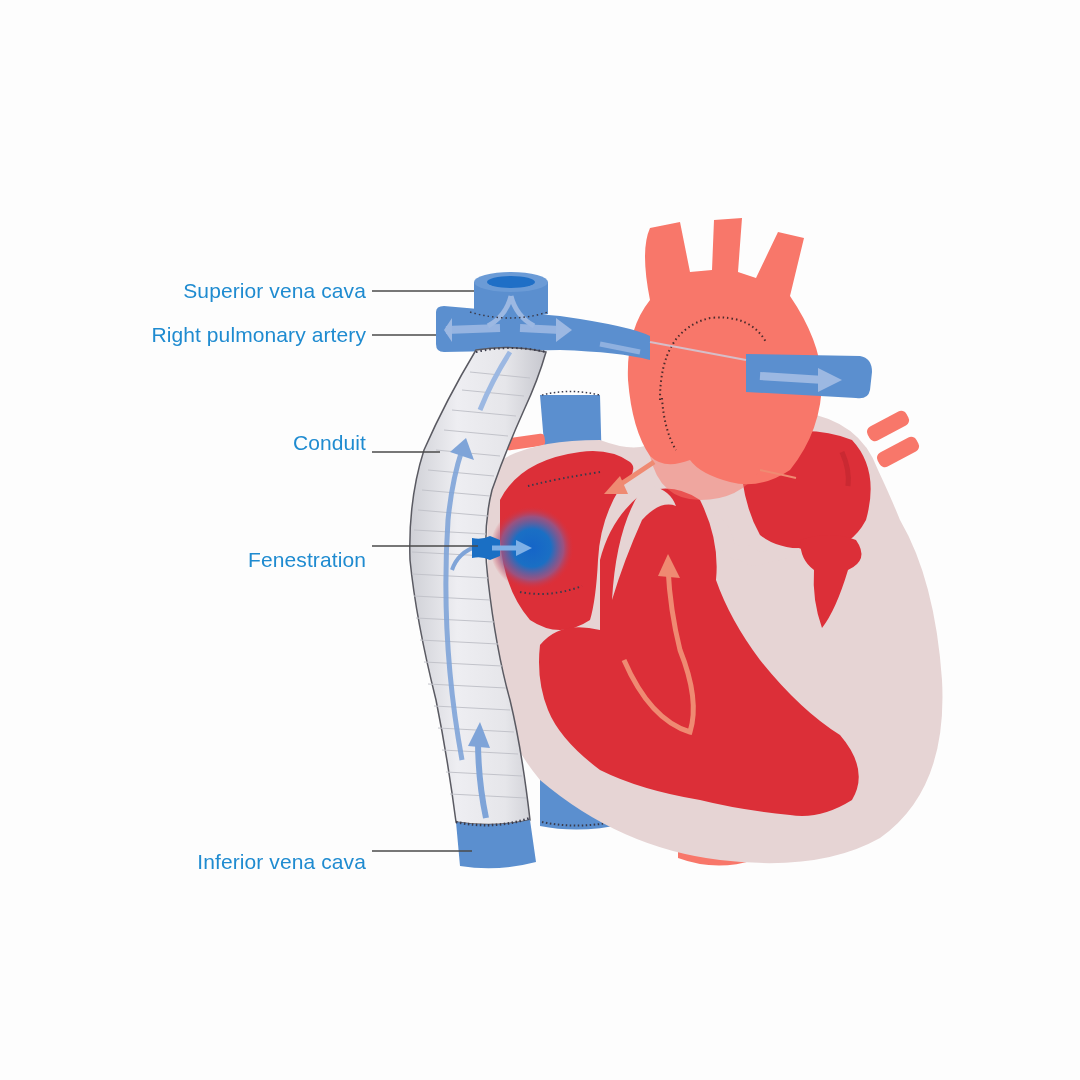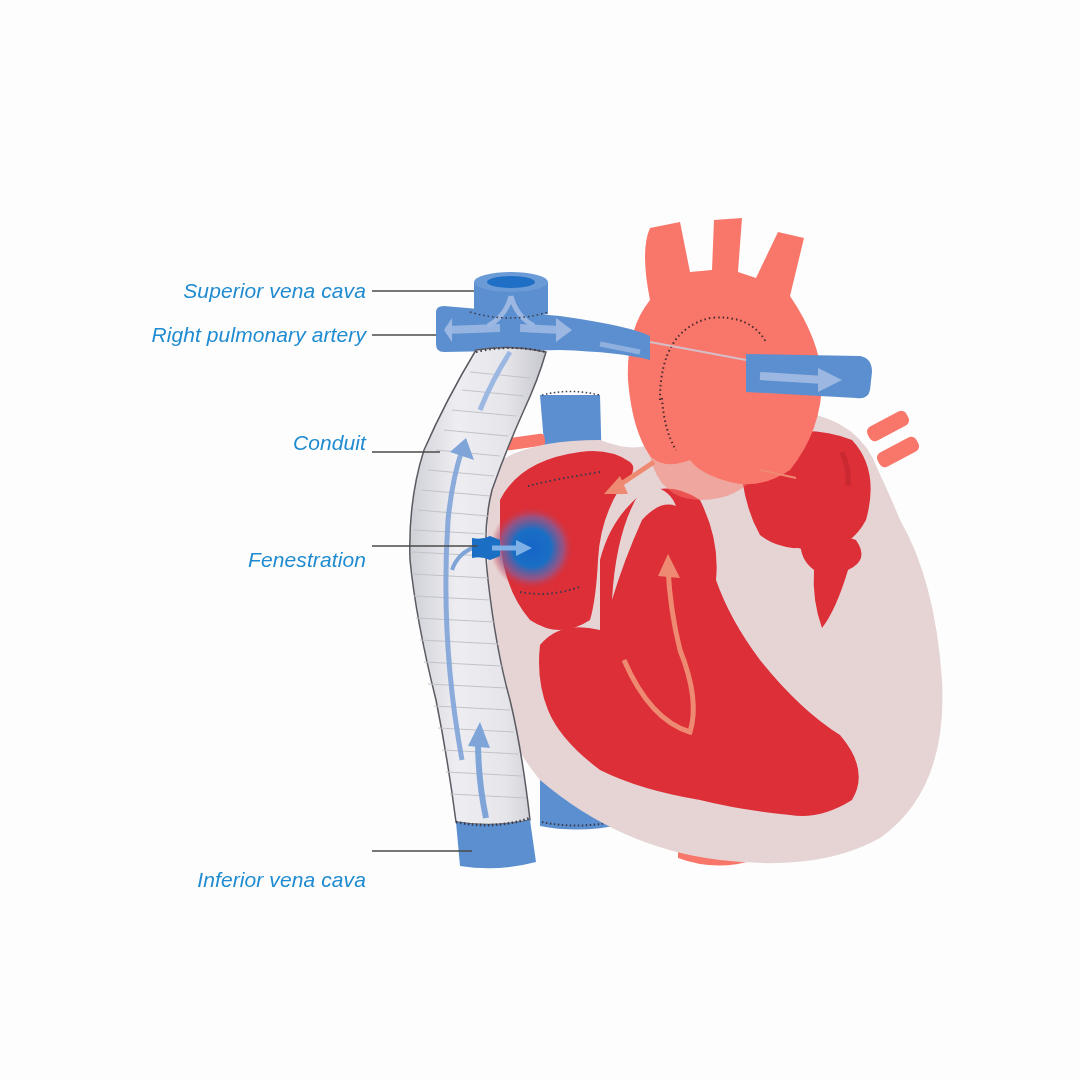--- a/index.html
+++ b/index.html
@@ -6,21 +6,20 @@
       margin: 0;
       padding: 0;
       background: #fdfdfd;
     }
     .stage {
       position: relative;
       width: 1080px;
       height: 1080px;
       background: #fdfdfd;
       overflow: hidden;
-      font-style: italic;
     }
     .labels {
       position: absolute;
       left: 0;
       top: 0;
       width: 1080px;
       height: 1080px;
       pointer-events: none;
     }
     .label {
@@ -266,16 +265,16 @@
       <line x1="372" y1="546" x2="478" y2="546"></line>
       <line x1="372" y1="851" x2="472" y2="851"></line>
     </g>
   </svg>
 
   <div class="labels">
     <div class="label" style="top:279px;">Superior vena cava</div>
     <div class="label" style="top:323px;">Right pulmonary artery</div>
     <div class="label" style="top:431px;">Conduit</div>
     <div class="label" style="top:548px;">Fenestration</div>
-    <div class="label" style="top:868px;margin-left:23px;">Inferior vena cava</div>
+    <div class="label" style="top:850px;margin-left:23px;">Inferior vena cava</div>
   </div>
 
 </div>
 
 </body></html>

